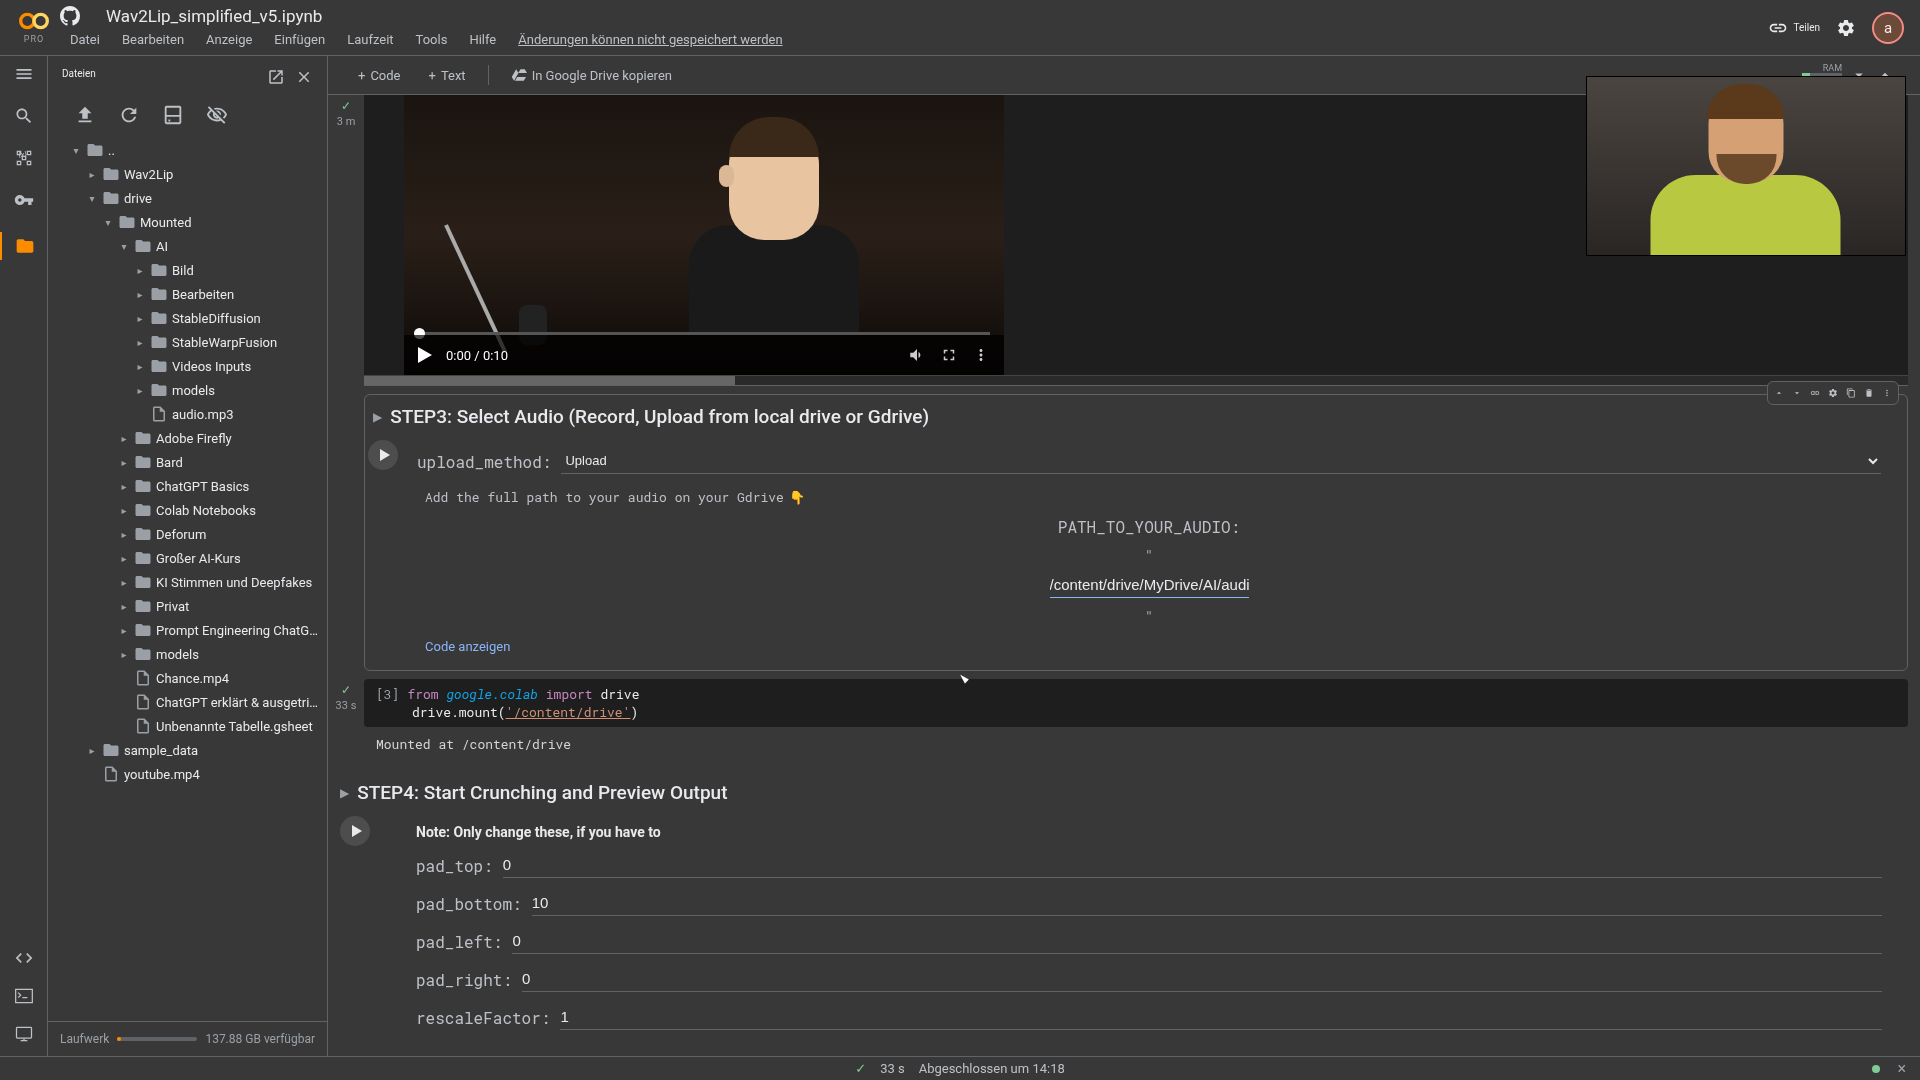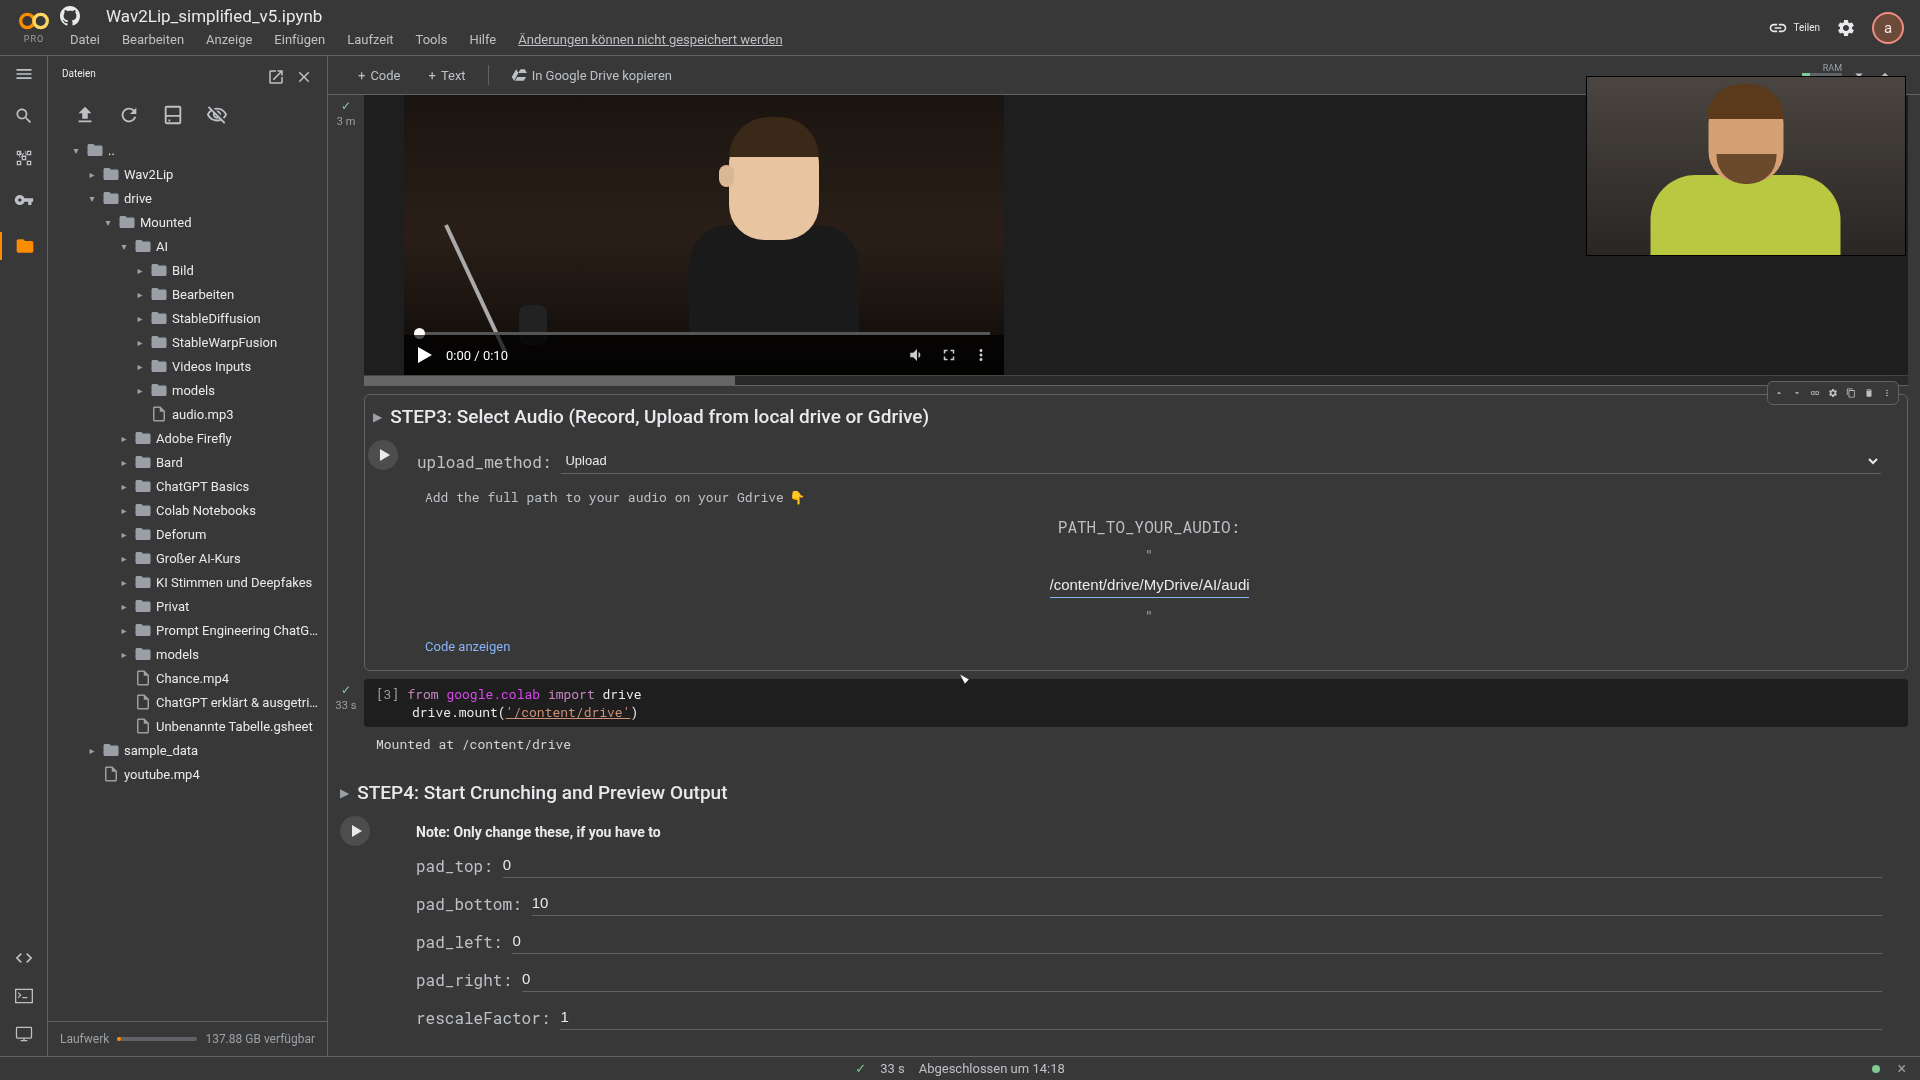--- a/index.html
+++ b/index.html
@@ -91,21 +91,21 @@
 .form-label { font-family: 'Roboto Mono', monospace; font-size: 16px; color: #bdc1c6; white-space: nowrap; }
 .form-select { flex: 1; background: transparent; border: none; border-bottom: 1px solid #5f6368; color: #e8eaed; font-size: 13px; padding: 4px 0; outline: none; }
 .form-input { flex: 1; background: transparent; border: none; border-bottom: 1px solid #8ab4f8; color: #e8eaed; font-size: 15px; padding: 4px 0; outline: none; font-family: Arial; }
 .form-input-plain { border-bottom-color: #5f6368; }
 .hint-text { font-family: 'Roboto Mono', monospace; font-size: 13px; color: #bdc1c6; padding: 8px 10px 4px 52px; display:flex; align-items:center; gap:6px;}
 .code-link { color: #8ab4f8; font-size: 13px; padding: 10px 10px 16px 52px; cursor: pointer; }
 .cursor-img { position:absolute; left: 582px; top: 158px; font-size:16px; color:#fff; z-index:10; pointer-events:none; }
 .cursor-img::before { content:'▲'; display:inline-block; transform:rotate(-45deg) scaleX(0.6); }
 
 .code-cell { background: #1e1e1e; border-radius: 4px; padding: 6px 12px; font-family: 'Roboto Mono', monospace; font-size: 13px; margin-left: 36px; }
-.kw-from { color: #c586c0; } .kw-import { color: #c586c0; } .mod { color: #d946ef; } .str { color: #ce9178; text-decoration: underline; }
+.kw-from { color: #c586c0; } .kw-import { color: #c586c0; } .mod { color: #0ea5e9; font-style: italic; } .str { color: #ce9178; text-decoration: underline; }
 .output-text { font-family: 'Roboto Mono', monospace; font-size: 13px; color: #d4d4d4; padding: 8px 12px; margin-left: 36px; }
 
 .step4 .section-title { font-size: 19px; }
 .note-title { font-weight: bold; padding: 6px 0 6px 52px; font-size: 14px; }
 .step4-run { position:absolute; left:0; top:2px; }
 
 .webcam { position: absolute; top: 76px; right: 14px; width: 320px; height: 180px; background: #1a1a1a; border: 1px solid #000; overflow:hidden; }
 .webcam-bg { width:100%; height:100%; background: linear-gradient(180deg,#4a4540 0%,#2a2624 100%); position:relative; }
 .wc-person { position:absolute; left:50%; top:10px; transform:translateX(-50%); }
 .wc-head { width:75px; height:95px; background:#d4a074; border-radius:36px 36px 30px 30px; position:relative; }

